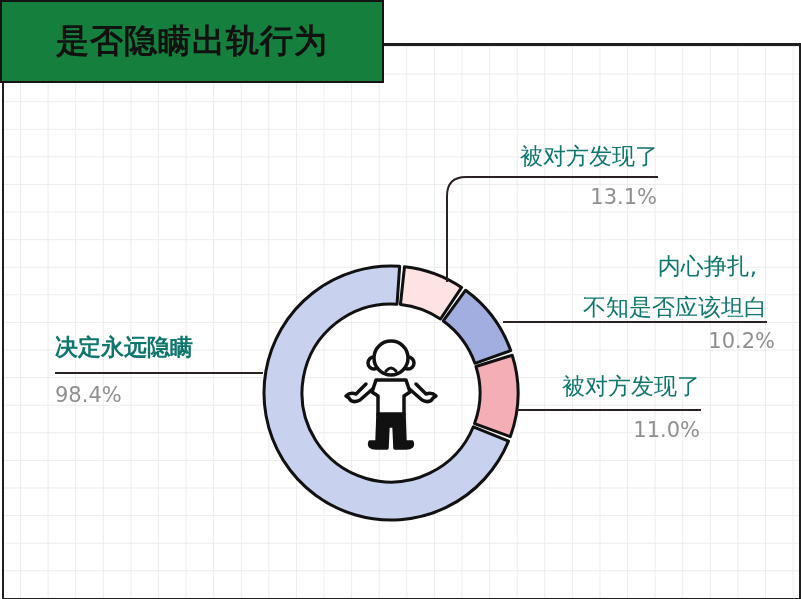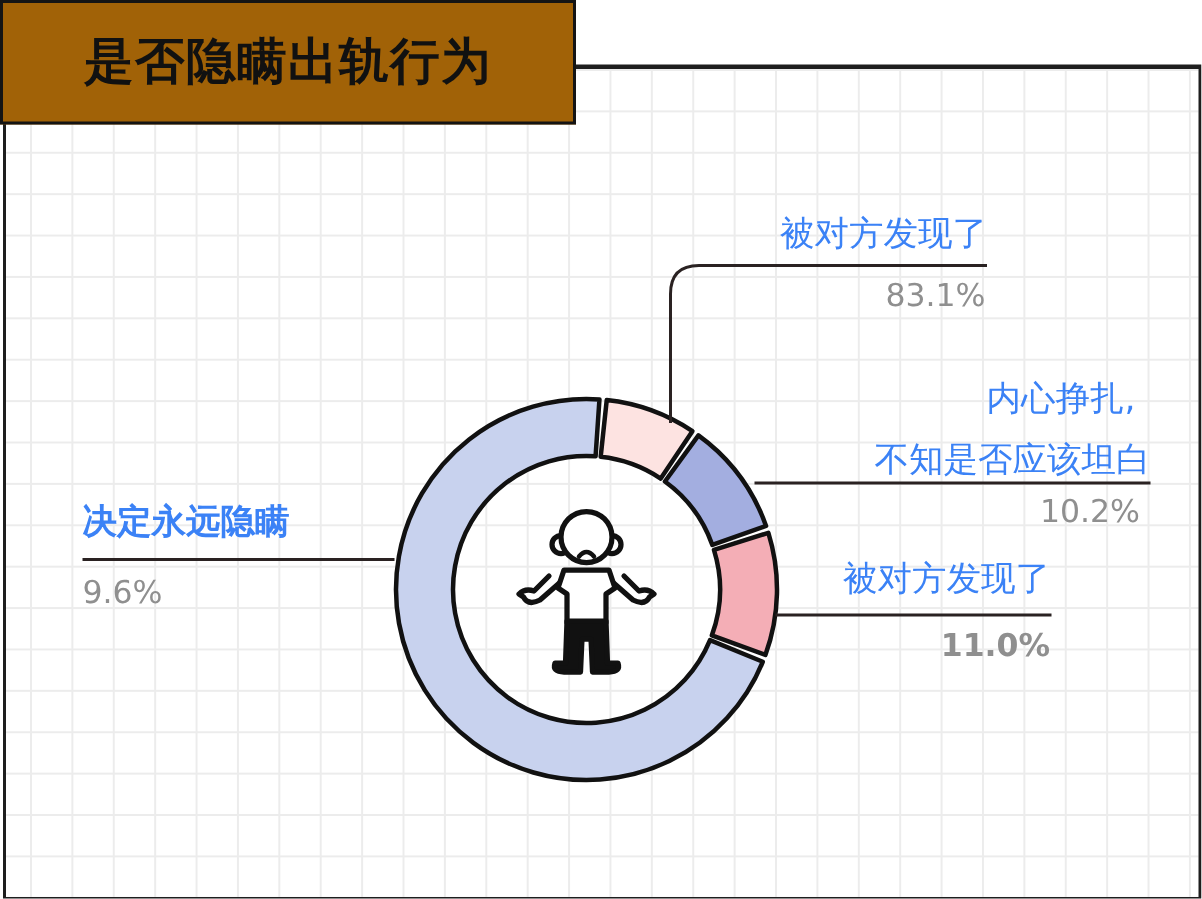--- a/index.html
+++ b/index.html
@@ -7,25 +7,25 @@
          font-family:"DejaVu Sans","Liberation Sans",sans-serif; }
   .frame { position:absolute; left:2px; top:43px; width:795px; height:552px;
            border:2px solid #1e1e1e; border-top-width:3px;
            background-color:#ffffff;
            background-image:
              linear-gradient(to right, #ececec 1px, transparent 1px),
              linear-gradient(to bottom, #ececec 1px, transparent 1px);
            background-size:27.6px 27.6px;
            background-position:16px 0px; }
   .title-box { position:absolute; left:0; top:0; width:380px; height:79px;
-               background:#a16207; border:2px solid #141414; box-sizing:content-box;
+               background:#15803d; border:2px solid #141414; box-sizing:content-box;
                display:flex; align-items:center; justify-content:center; }
   .title-text { font-size:33px; font-weight:bold; color:#111; letter-spacing:1px; }
   svg.chart { position:absolute; left:0; top:0; }
-  .label { position:absolute; color:#3b82f6; font-size:23px; line-height:28px; white-space:nowrap; }
+  .label { position:absolute; color:#0f766e; font-size:23px; line-height:28px; white-space:nowrap; }
   .label.bold { font-weight:bold;font-family:Liberation Serif, serif; }
   .pct { position:absolute; color:#8f8f8f; font-size:21px; line-height:24px; white-space:nowrap; }
   .right { text-align:right; }
 </style>
 </head>
 <body>
 
 <div class="frame"></div>
 
 <div class="title-box">
@@ -59,23 +59,23 @@
     <circle cx="374" cy="363" r="6" fill="#fff"></circle>
     <circle cx="408" cy="363" r="6" fill="#fff"></circle>
 
     <circle cx="391" cy="358" r="17" fill="#fff"></circle>
 
     <path d="M386 371 Q391 365 396 371" fill="none" stroke-width="3"></path>
   </g>
 </svg>
 
 <div class="label bold" style="left:55px; top:334px;">决定永远隐瞒</div>
-<div class="pct" style="left:55px; top:383px;">9.6%</div>
+<div class="pct" style="left:55px; top:383px;">98.4%</div>
 
 <div class="label right" style="right:143px; top:142px;">被对方发现了</div>
-<div class="pct right" style="right:144px; top:185px;">83.1%</div>
+<div class="pct right" style="right:144px; top:185px;">13.1%</div>
 
 <div class="label right" style="right:44px; top:252px;">内心挣扎,</div>
 <div class="label right" style="right:34px; top:282px;margin-top:11px;">不知是否应该坦白</div>
-<div class="pct right" style="right:41px; top:329px;">10.2%</div>
+<div class="pct right" style="right:26px; top:329px;">10.2%</div>
 
 <div class="label right" style="right:101px; top:372px;">被对方发现了</div>
-<div class="pct right" style="right:101px; top:418px;font-weight:bold;">11.0%</div>
+<div class="pct right" style="right:101px; top:418px;">11.0%</div>
 
 </body></html>

